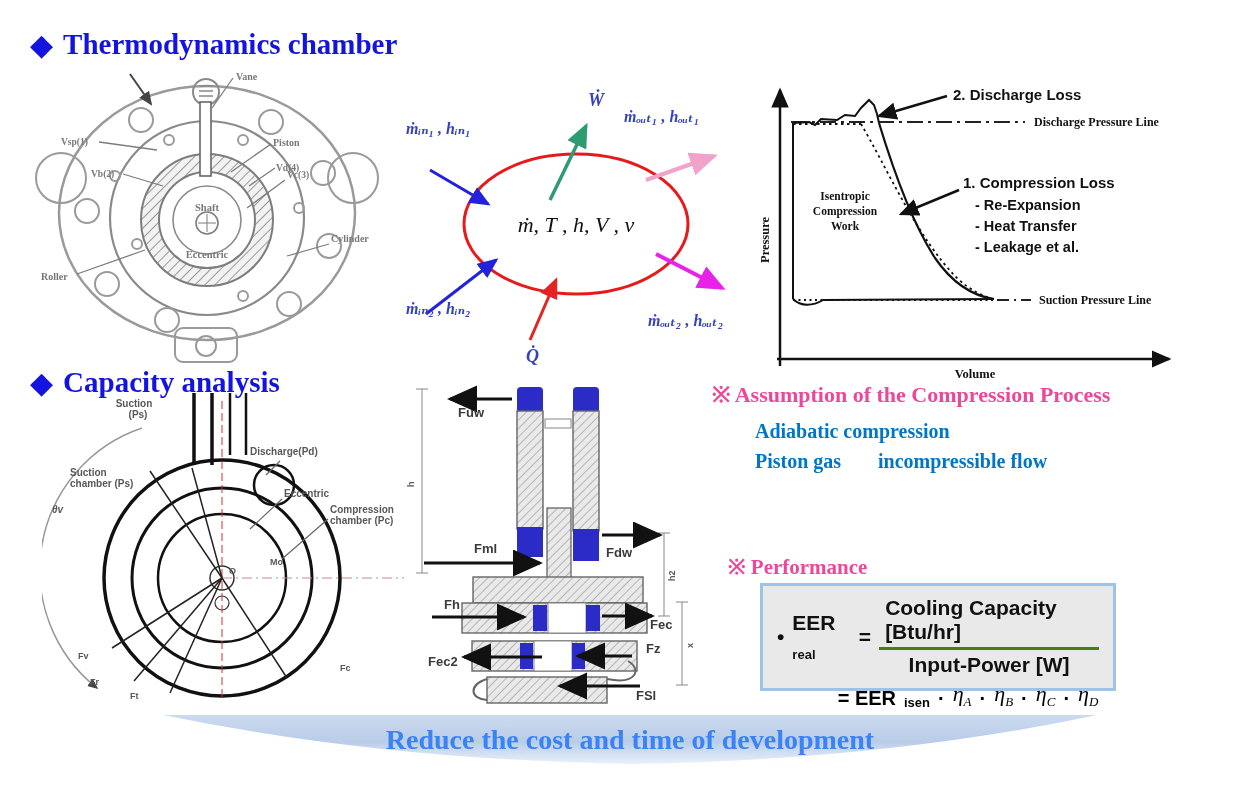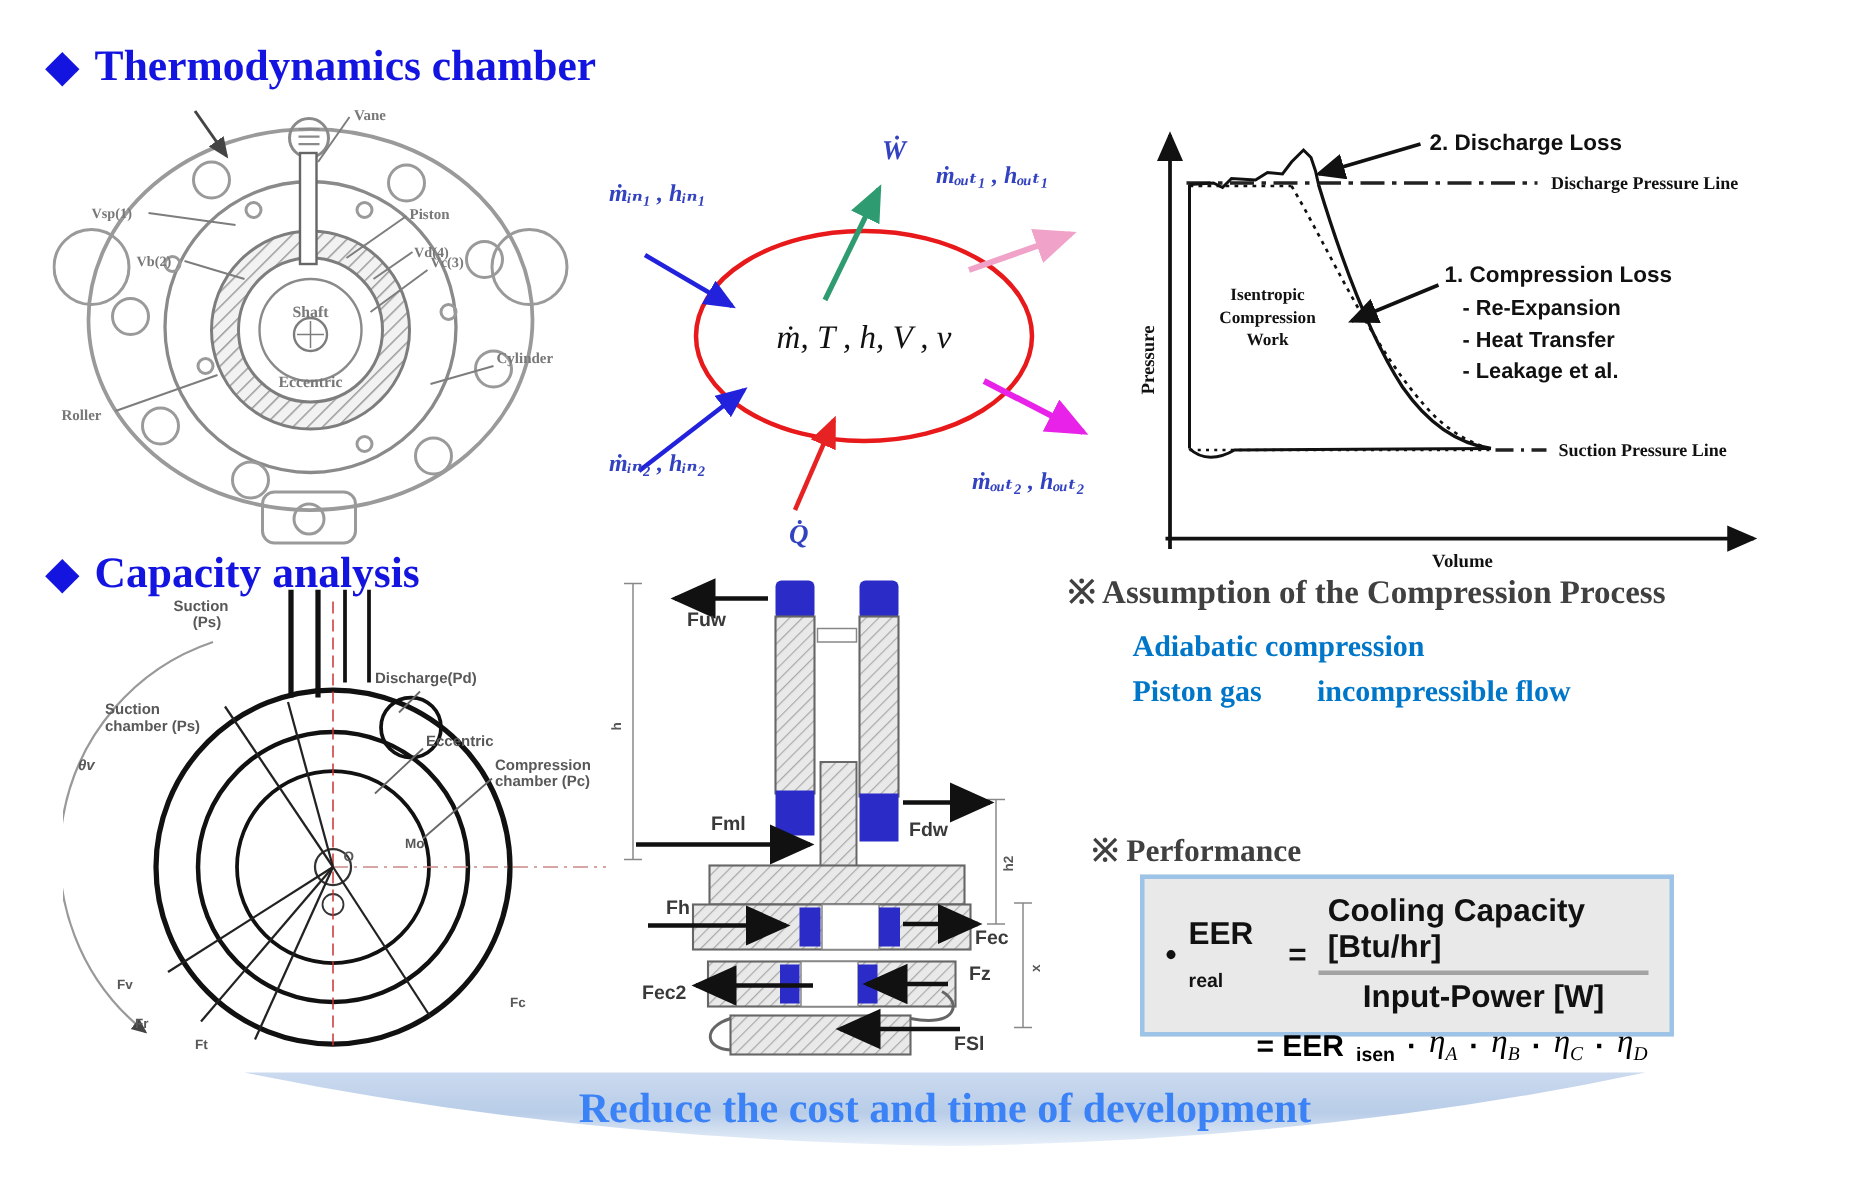--- a/index.html
+++ b/index.html
@@ -2,31 +2,31 @@
 <html><head>
 <meta charset="utf-8">
 <style>
   html,body{margin:0;padding:0;background:#fff;}
   #slide{position:relative;width:1240px;height:785px;background:#ffffff;overflow:hidden;
          font-family:"Liberation Sans","DejaVu Sans",sans-serif;}
   .abs{position:absolute;}
   .h1{display:flex;align-items:center;gap:10px;color:#1414E0;
       font-family:"Liberation Serif","DejaVu Serif",serif;font-weight:700;font-size:29px;}
   .h1 .dia{font-size:30px;line-height:1;color:#1414E0;}
-  .refhead{color:#404040;font-family:"Liberation Serif","DejaVu Serif",serif;
+  .refhead{color:#ec4899;font-family:"Liberation Serif","DejaVu Serif",serif;
            font-weight:700;font-size:22px;white-space:nowrap;}
   .assump-item{color:#0076C8;font-family:"Liberation Serif","DejaVu Serif",serif;
                font-weight:700;font-size:20px;white-space:nowrap;}
   .eer-box{box-sizing:border-box;background:#E9E9E9;border:3px solid #9DC3E6;
            padding:10px 14px 8px 14px;display:flex;flex-direction:column;align-items:center;}
   .eer-row1{display:flex;align-items:center;gap:8px;font-weight:700;font-size:21px;color:#111;}
   .eer-row2{display:flex;align-items:flex-end;gap:8px;font-weight:700;font-size:20px;color:#000000;
             margin-top:4px;margin-left:60px;}
   .frac{display:flex;flex-direction:column;align-items:center;}
-  .frac .num{border-bottom:3px solid #a3a3a3;padding:0 6px 3px 6px;font-size:21px;font-weight:700;}
+  .frac .num{border-bottom:3px solid #4d7c0f;padding:0 6px 3px 6px;font-size:21px;font-weight:700;}
   .frac .den{padding-top:3px;font-size:21px;font-weight:700;}
   .subsm{font-size:13px;font-weight:700;}
   .eta{font-family:"Liberation Serif","DejaVu Serif",serif;font-style:italic;font-size:22px;font-weight:400;}
   .eta-sub{font-family:"Liberation Serif","DejaVu Serif",serif;font-style:italic;font-size:13px;}
   .footer-text{color:#3b82f6;font-family:"Liberation Serif","DejaVu Serif",serif;
                font-weight:700;font-size:28px;text-align:center;white-space:nowrap;}
   svg text{user-select:none;}
   .lblgray{font-family:"Liberation Serif","DejaVu Serif",serif;font-weight:700;fill:#787878;}
   .flowlbl{font-family:"Liberation Serif","DejaVu Serif",serif;font-style:italic;fill:#3342C0;font-weight:700;}
   .pvserif{font-family:"Liberation Serif","DejaVu Serif",serif;font-weight:700;fill:#111;}

